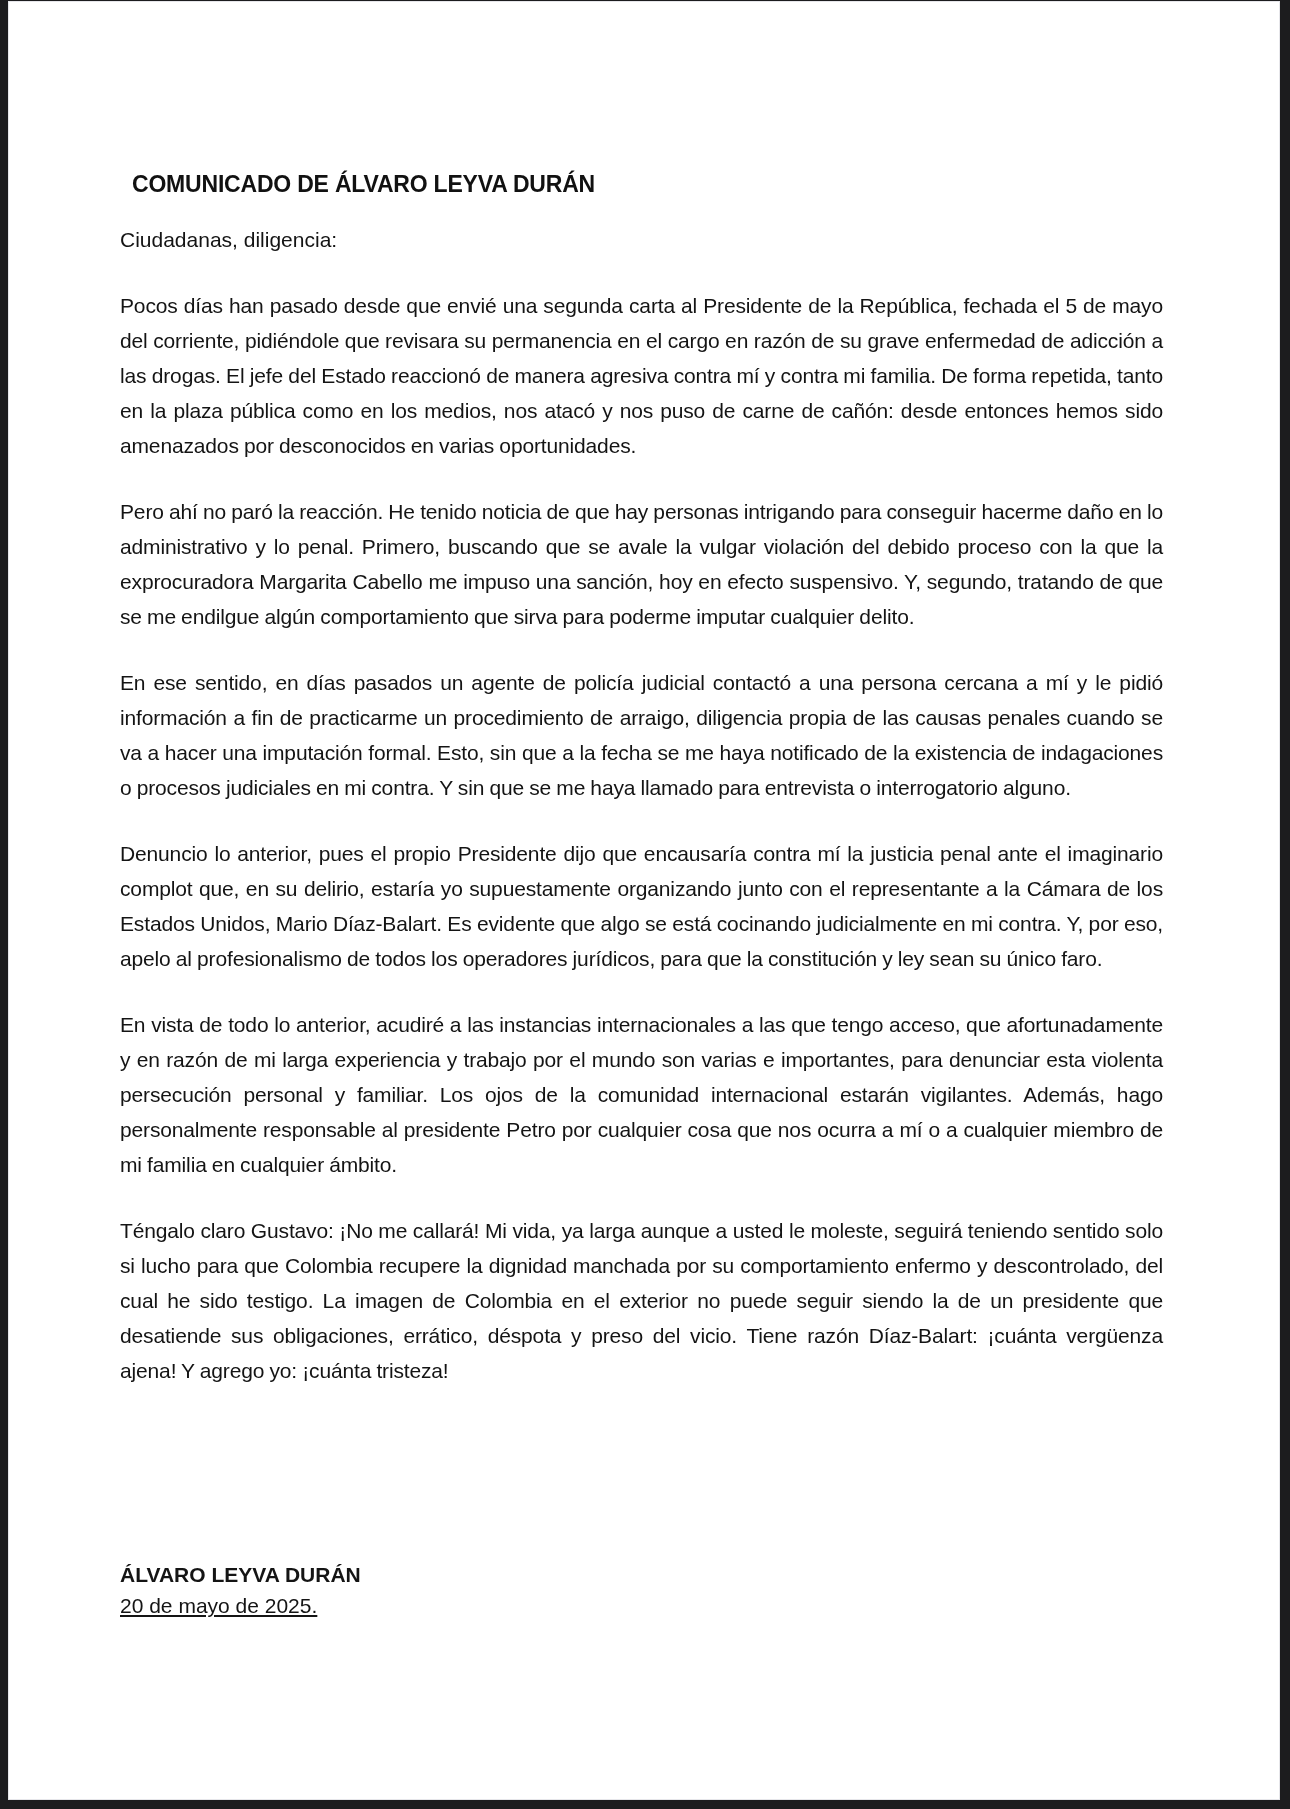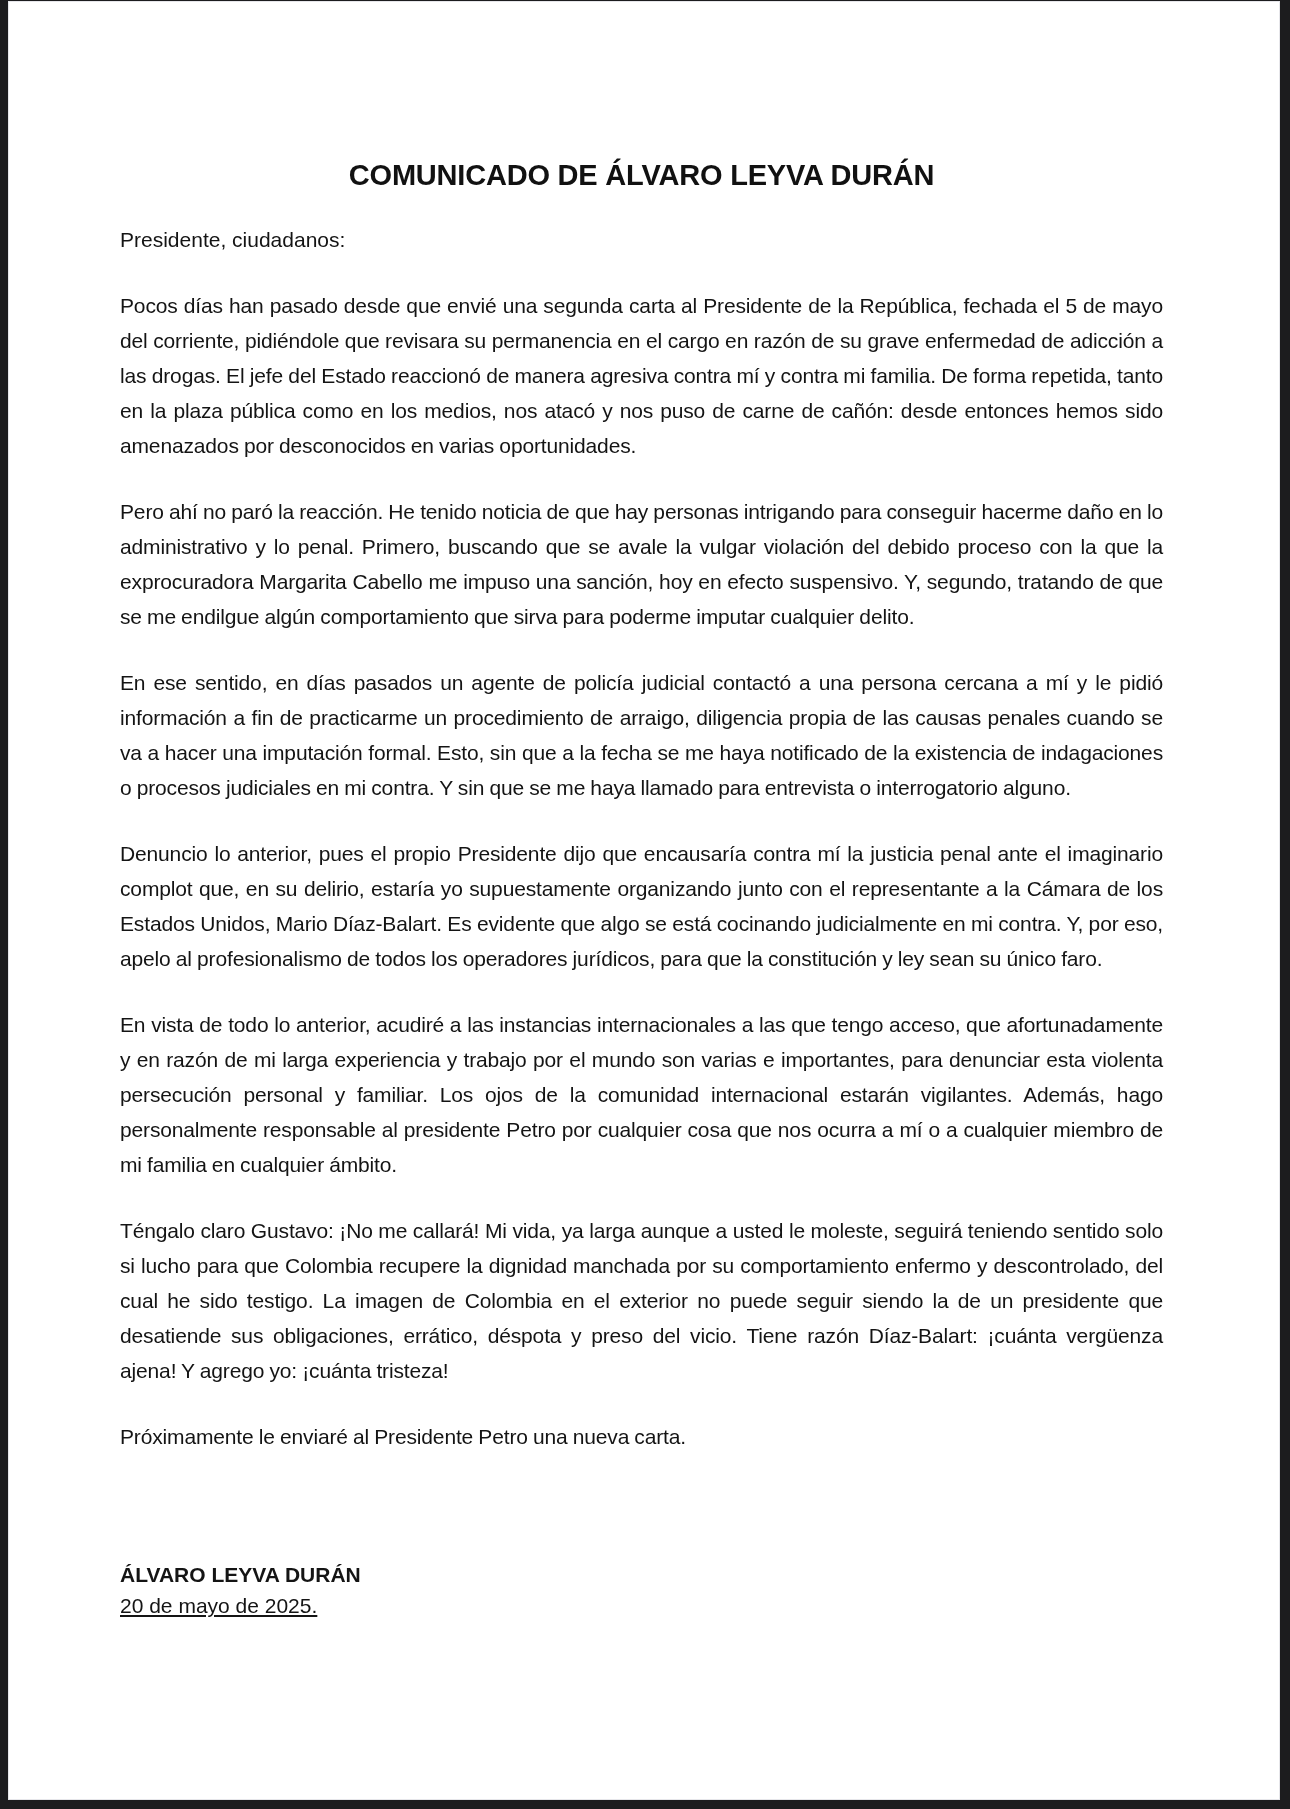--- a/index.html
+++ b/index.html
@@ -19,25 +19,24 @@
   }
   .content {
     position: absolute;
     left: 111px; top: 0;
     width: 1043px;
     color: #141414;
   }
   .title {
     position: absolute;
     top: 157px; left: 0; width: 1043px;
-    text-align: center;
     font-weight: bold;
-    font-size: 29px;
+    font-size: 23px;
     letter-spacing: -0.2px;
-    margin: 0;
+    margin: 12px;
     color: #111;
   }
   .greeting {
     position: absolute;
     top: 226px; left: 0;
     font-size: 21px;
     margin: 0;
   }
   .body {
     position: absolute;
@@ -59,28 +58,27 @@
   }
   .sig-name { font-weight: bold; display: block; margin-top: 20px; }
   .sig-date { display: block; text-decoration: underline; }
 </style>
 </head>
 <body>
 
 <div class="page">
   <div class="content">
     <h1 class="title">COMUNICADO DE ÁLVARO LEYVA DURÁN</h1>
-    <p class="greeting">Presidente, ciudadanos:</p>
+    <p class="greeting">Ciudadanas, diligencia:</p>
     <div class="body">
       <p>Pocos días han pasado desde que envié una segunda carta al Presidente de la República, fechada el 5 de mayo del corriente, pidiéndole que revisara su permanencia en el cargo en razón de su grave enfermedad de adicción a las drogas. El jefe del Estado reaccionó de manera agresiva contra mí y contra mi familia. De forma repetida, tanto en la plaza pública como en los medios, nos atacó y nos puso de carne de cañón: desde entonces hemos sido amenazados por desconocidos en varias oportunidades.</p>
       <p>Pero ahí no paró la reacción. He tenido noticia de que hay personas intrigando para conseguir hacerme daño en lo administrativo y lo penal. Primero, buscando que se avale la vulgar violación del debido proceso con la que la exprocuradora Margarita Cabello me impuso una sanción, hoy en efecto suspensivo. Y, segundo, tratando de que se me endilgue algún comportamiento que sirva para poderme imputar cualquier delito.</p>
       <p>En ese sentido, en días pasados un agente de policía judicial contactó a una persona cercana a mí y le pidió información a fin de practicarme un procedimiento de arraigo, diligencia propia de las causas penales cuando se va a hacer una imputación formal. Esto, sin que a la fecha se me haya notificado de la existencia de indagaciones o procesos judiciales en mi contra. Y sin que se me haya llamado para entrevista o interrogatorio alguno.</p>
       <p>Denuncio lo anterior, pues el propio Presidente dijo que encausaría contra mí la justicia penal ante el imaginario complot que, en su delirio, estaría yo supuestamente organizando junto con el representante a la Cámara de los Estados Unidos, Mario Díaz-Balart. Es evidente que algo se está cocinando judicialmente en mi contra. Y, por eso, apelo al profesionalismo de todos los operadores jurídicos, para que la constitución y ley sean su único faro.</p>
       <p>En vista de todo lo anterior, acudiré a las instancias internacionales a las que tengo acceso, que afortunadamente y en razón de mi larga experiencia y trabajo por el mundo son varias e importantes, para denunciar esta violenta persecución personal y familiar. Los ojos de la comunidad internacional estarán vigilantes. Además, hago personalmente responsable al presidente Petro por cualquier cosa que nos ocurra a mí o a cualquier miembro de mi familia en cualquier ámbito.</p>
       <p>Téngalo claro Gustavo: ¡No me callará! Mi vida, ya larga aunque a usted le moleste, seguirá teniendo sentido solo si lucho para que Colombia recupere la dignidad manchada por su comportamiento enfermo y descontrolado, del cual he sido testigo. La imagen de Colombia en el exterior no puede seguir siendo la de un presidente que desatiende sus obligaciones, errático, déspota y preso del vicio. Tiene razón Díaz-Balart: ¡cuánta vergüenza ajena! Y agrego yo: ¡cuánta tristeza!</p>
-      <p>Próximamente le enviaré al Presidente Petro una nueva carta.</p>
     </div>
     <div class="signature">
       <span class="sig-name">ÁLVARO LEYVA DURÁN</span>
       <span class="sig-date">20 de mayo de 2025.</span>
     </div>
   </div>
 </div>
 
 </body></html>

